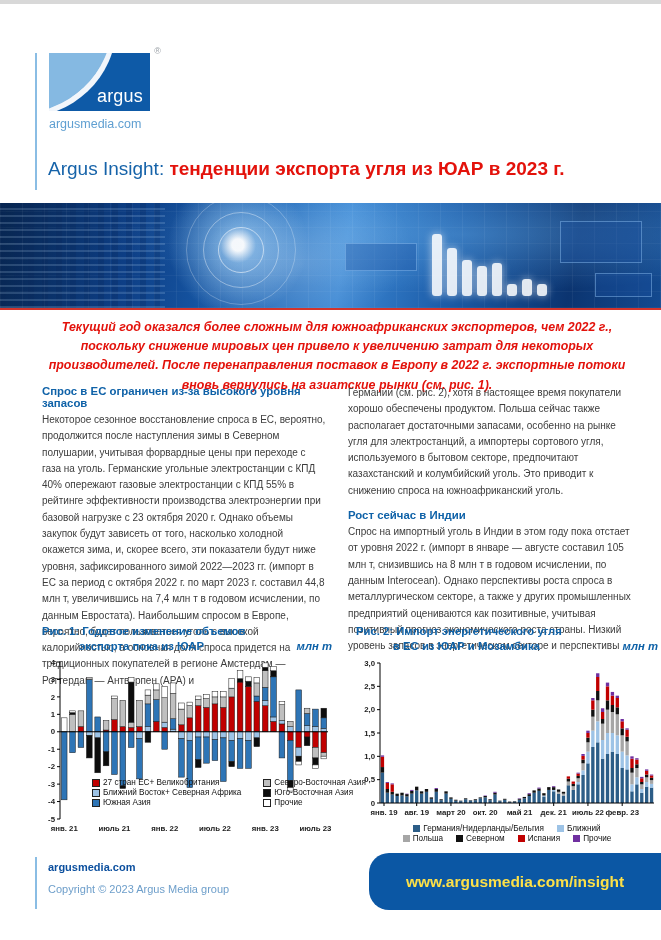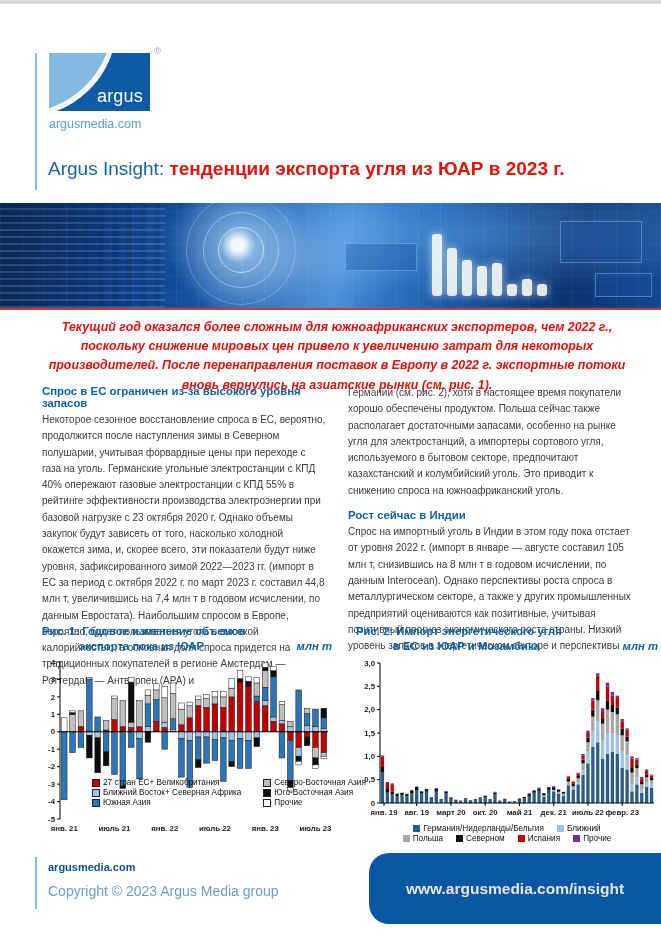--- a/index.html
+++ b/index.html
@@ -68,23 +68,23 @@
 
   .legend1{position:absolute;left:50px;top:154px;display:flex;gap:22px;font-size:8.2px;color:#111;}
   .legend1 .lcol{display:flex;flex-direction:column;gap:1px;}
   .legend2{display:flex;flex-direction:column;align-items:center;gap:1px;font-size:8.2px;color:#111;margin-top:1px;}
   .legend2 .lrow{display:flex;gap:13px;}
   .litem{display:flex;align-items:center;gap:3px;white-space:nowrap;}
   .lsw{width:7px;height:7px;flex:0 0 auto;}
   .lsw.bordered{border:1px solid #222;width:6px;height:6px;}
 
   .fsite{position:absolute;left:48px;top:861px;font-weight:700;color:#0b4f9e;font-size:11px;text-decoration:none;}
-  .fcopy{position:absolute;left:48px;top:883px;color:#6d9eca;font-size:14px;}
-  .cta{position:absolute;right:0;top:853px;width:292px;height:71px;background:#0b57a4;
-       border-radius:20px 0 0 20px;color:#e5e5e5;font-weight:700;font-size:15.5px;
+  .fcopy{position:absolute;left:48px;top:883px;color:#6d9eca;font-size:11px;}
+  .cta{position:absolute;right:0;top:853px;width:292px;height:57px;background:#0b57a4;
+       border-radius:20px 0 0 20px;color:#fde047;font-weight:700;font-size:15.5px;
        display:flex;align-items:center;justify-content:center;text-decoration:none;}
 </style>
 </head>
 <body>
 
 <div class="page">
   <div class="topbar"></div>
   <div class="vline brand"></div>
 
   <div class="logo">

